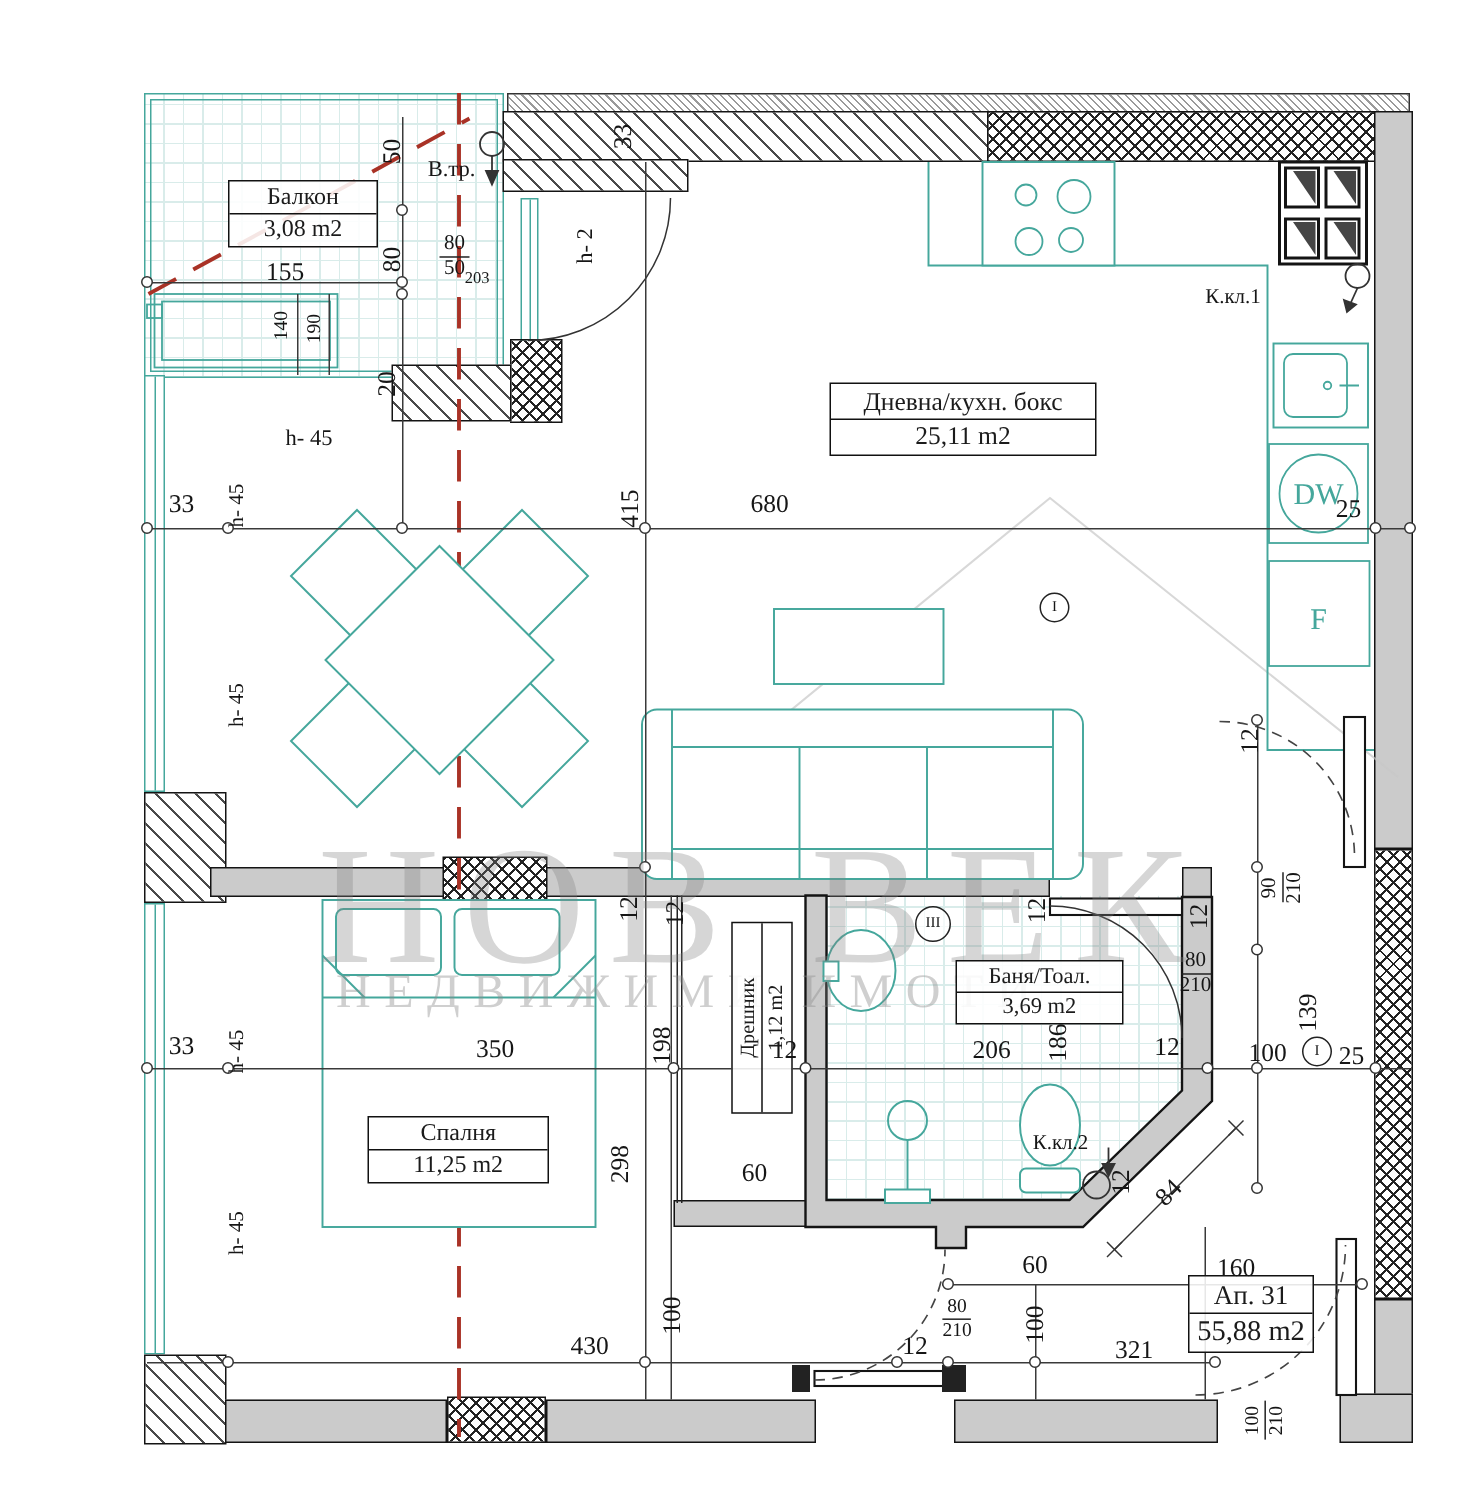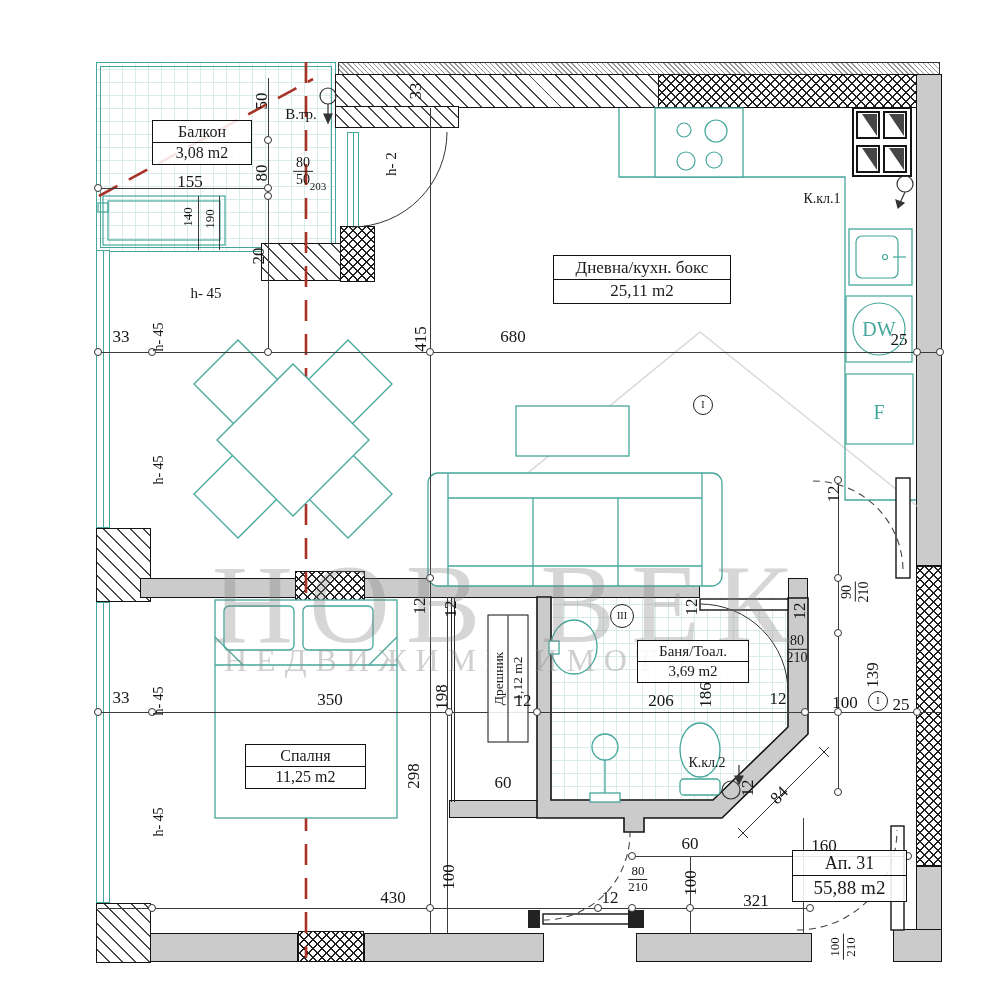--- a/index.html
+++ b/index.html
@@ -269,21 +269,21 @@
     <div class="r2">11,25 m2</div>
   </div>
   <div class="rbox" style="left:637px;top:640px;width:112px;font-size:15px">
     <div class="r1">Баня/Тоал.</div>
     <div class="r2">3,69 m2</div>
   </div>
   <div class="rbox rot90" style="left:444px;top:658px;width:128px;font-size:13.5px">
     <div class="r1">Дрешник</div>
     <div class="r2">1,12 m2</div>
   </div>
-  <div class="rbox" style="left:792px;top:850px;width:115px;font-size:18px">
+  <div class="rbox" style="left:792px;top:850px;width:84px;font-size:18px">
     <div class="r1">Ап. 31</div>
     <div class="r2" style="font-size:19px">55,88 m2</div>
   </div>
 
   <div id="dim-layer">
       <span class="dim" style="left: 190px; top: 181px; transform: translate(-50%, -50%) rotate(0deg);">155</span>
       <span class="dim" style="left: 261px; top: 101px; transform: translate(-50%, -50%) rotate(-90deg);">50</span>
       <span class="dim" style="left: 261px; top: 173px; transform: translate(-50%, -50%) rotate(-90deg);">80</span>
       <span class="dim" style="font-size: 13px; left: 187px; top: 217px; transform: translate(-50%, -50%) rotate(-90deg);">140</span>
       <span class="dim" style="font-size: 13px; left: 209px; top: 219px; transform: translate(-50%, -50%) rotate(-90deg);">190</span>

